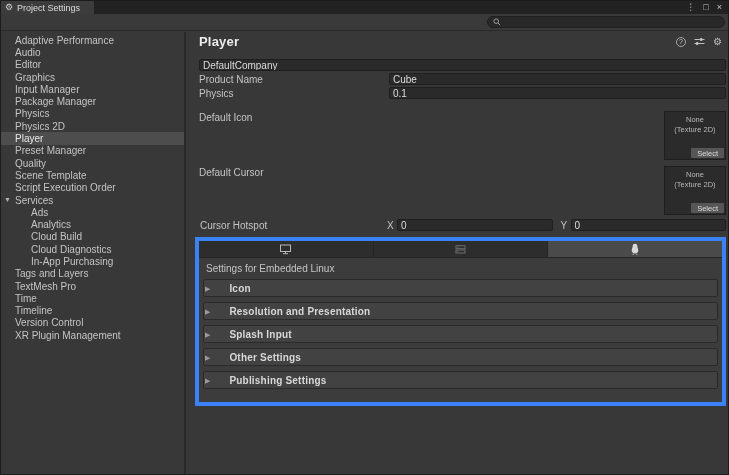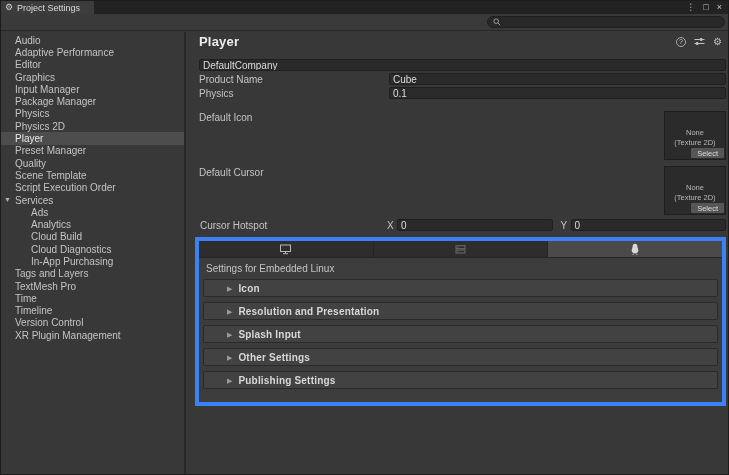--- a/index.html
+++ b/index.html
@@ -34,41 +34,41 @@
   .hdr-gear{font-size:10px;color:#c0c0c0;line-height:1}
   
   .fields{position:absolute;top:26px;left:13px;right:2px}
   .prop-row{display:flex;align-items:center;height:14px}
   .prop-label{width:190px;flex:none;color:#c4c4c4;white-space:nowrap}
   .prop-input{flex:1;height:12px;background:#2a2a2a;border:1px solid #1f1f1f;border-radius:2px;color:#dcdcdc;
     font-size:10px;padding:0 3px;font-family:inherit;outline:none;min-width:0}
   .abs-label{position:absolute;left:13px;white-space:nowrap}
   
   .texbox{position:absolute;right:2px;width:62px;height:49px;background:#2b2b2b;border:1px solid #1e1e1e}
-  .none-text{margin-top:16px;text-align:center;font-size:7.5px;line-height:1.35;color:#b8b8b8}
+  .none-text{margin-top:3px;text-align:center;font-size:7.5px;line-height:1.35;color:#b8b8b8}
   .select-btn{position:absolute;right:1px;bottom:1px;height:10px;padding:0 6px;background:#565656;color:#ddd;
     font-size:7.5px;display:flex;align-items:center;border-radius:1px;cursor:default}
   
   .hotspot-row{position:absolute;top:186px;left:14px;right:2px;height:13px;display:flex;align-items:flex-end}
   .hotspot-label{width:187px;flex:none}
   .axis-group{flex:1;display:flex;align-items:center;min-width:0}
   .axis-group.first{margin-right:8px}
   .axis-label{width:10px;flex:none;color:#c4c4c4}
   .axis-input{flex:1;height:12px;background:#2a2a2a;border:1px solid #1f1f1f;border-radius:2px;color:#dcdcdc;
     font-size:10px;padding:0 3px;font-family:inherit;outline:none;min-width:0}
   
   .platform-box{position:absolute;top:205px;left:9px;right:2px;border:4px solid #3b82f6;background:#3c3c3c}
   .tabbar{display:flex;height:17px;background:#2d2d2d;border-bottom:1px solid #252525}
   .ptab{flex:1;display:flex;align-items:center;justify-content:center;border-right:1px solid #252525;background:#2d2d2d;cursor:default}
   .ptab:last-child{border-right:none}
   .ptab.active{background:#4a4a4a}
   .tab-icon{display:flex;align-items:center;justify-content:center}
   .platform-content{padding:3px 4px 5px 4px}
   .settings-header{margin:2px 0 5px 3px;color:#c4c4c4}
-  .section-bar{height:18px;display:flex;align-items:center;gap:6px;padding-left:23px;background:#424242;
+  .section-bar{height:18px;display:flex;align-items:center;gap:19px;padding-left:1px;background:#424242;
     border:1px solid #2a2a2a;border-radius:2px;margin-bottom:5px;cursor:default}
   .section-bar:last-child{margin-bottom:8px}
   .section-tri{font-size:7px;color:#9a9a9a;line-height:1}
   .section-label{font-weight:bold;color:#d8d8d8;font-size:10px;letter-spacing:.2px}
 </style>
 </head>
 <body>
 
 <div class="window">
 
@@ -93,24 +93,24 @@
           </svg>
       </span>
       <input class="search-input" value="" style="">
     </div>
   </div>
 
   <div class="body">
 
     <div class="sidebar">
         <div class="side-item">
+          <span>Adaptive Performance</span>
+        </div>
+        <div class="side-item">
           <span>Audio</span>
-        </div>
-        <div class="side-item">
-          <span>Adaptive Performance</span>
         </div>
         <div class="side-item">
           <span>Editor</span>
         </div>
         <div class="side-item">
           <span>Graphics</span>
         </div>
         <div class="side-item">
           <span>Input Manager</span>
         </div>

